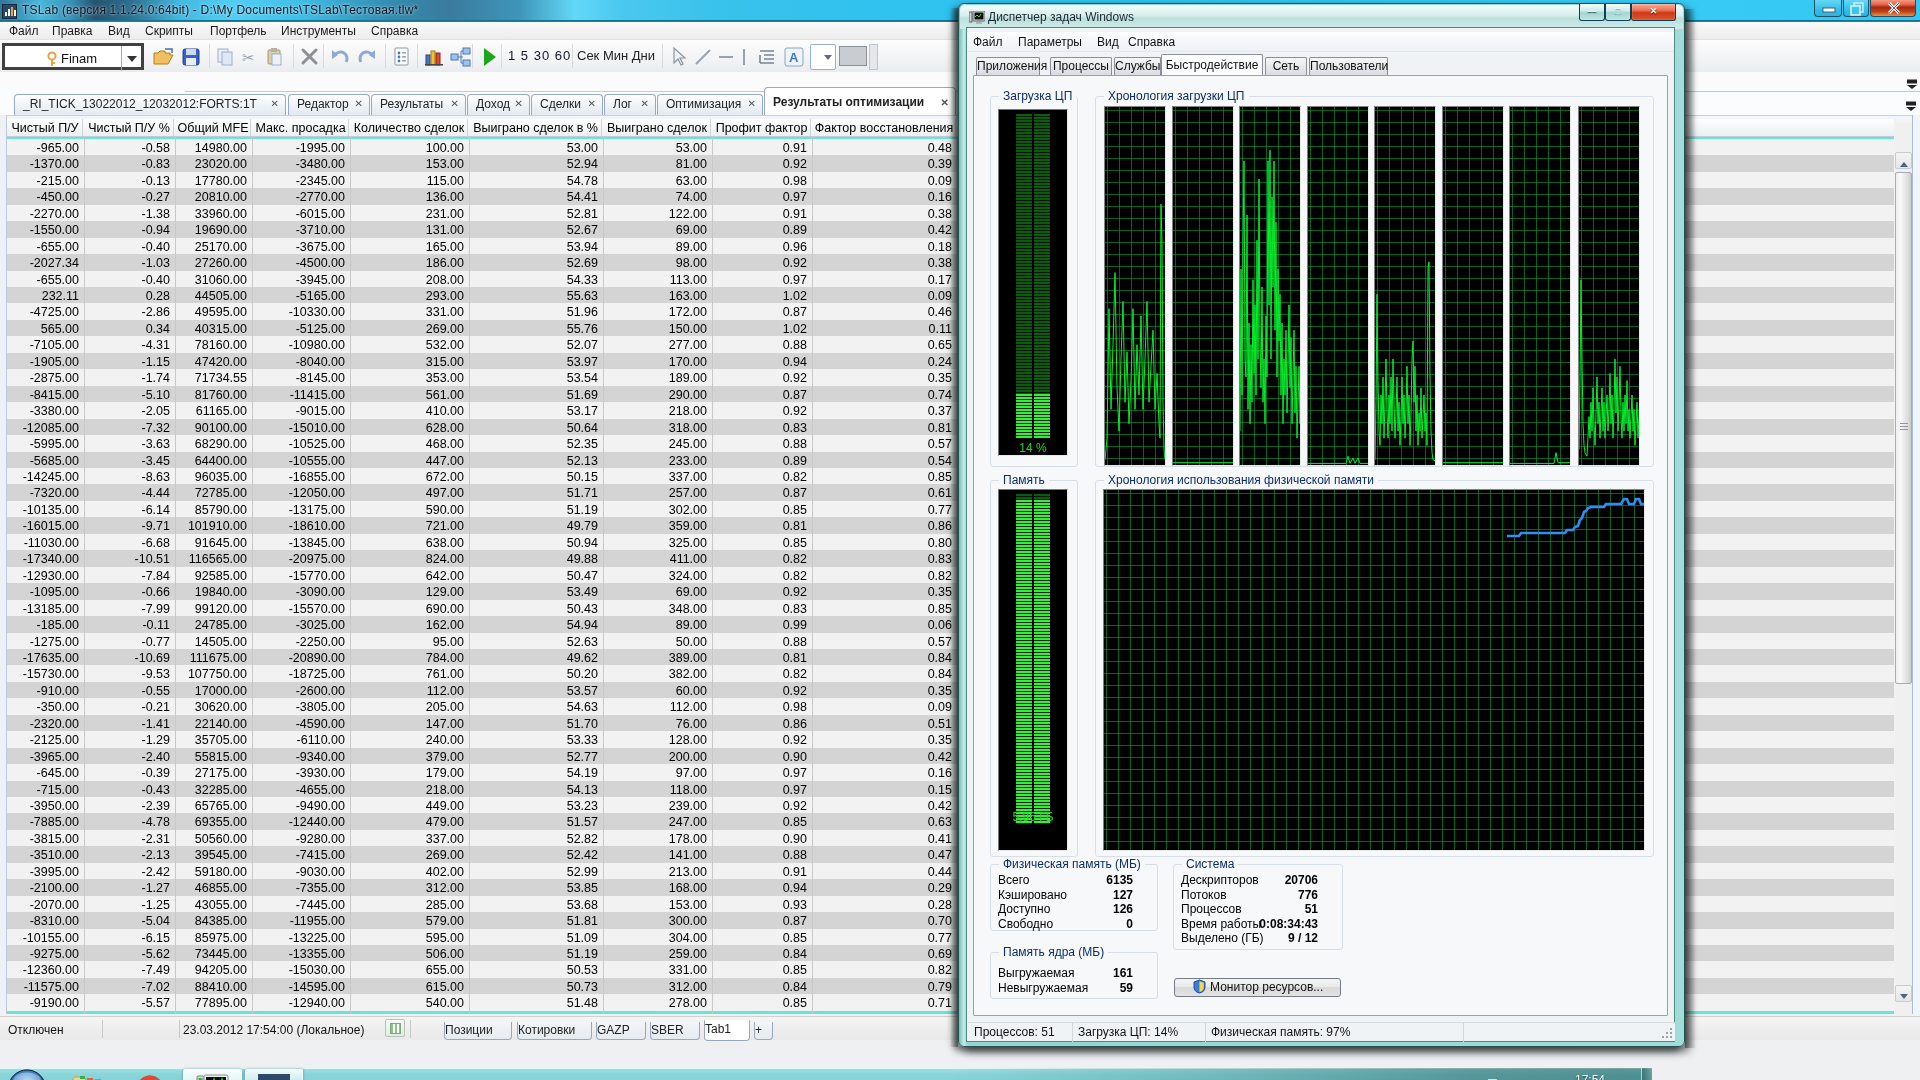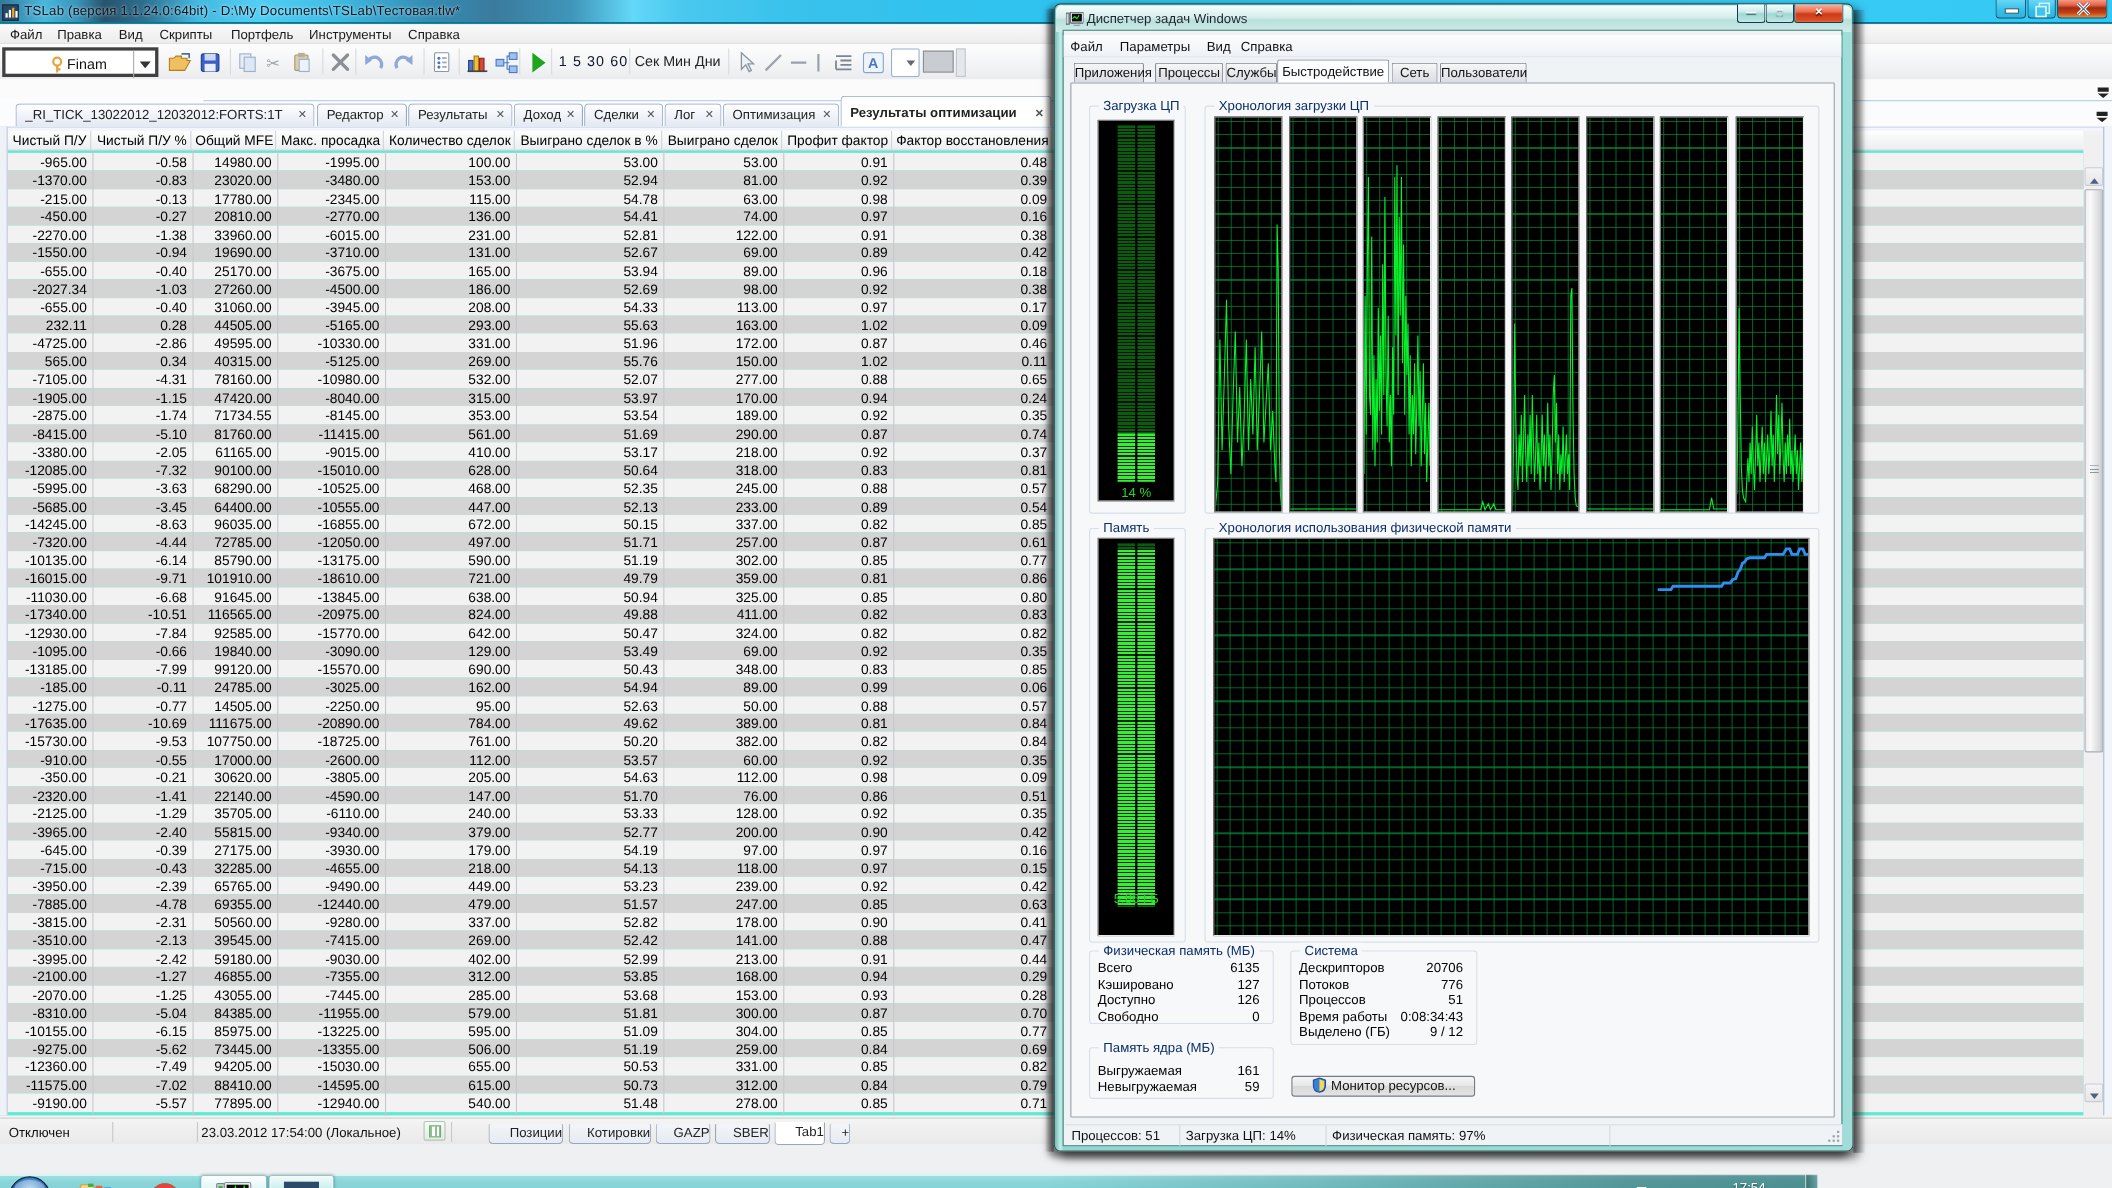--- a/index.html
+++ b/index.html
@@ -57,21 +57,21 @@
 #vsb .up:after{top:5px;border-bottom:5px solid #4d6185}
 #vsb .dn:after{top:8px;border-top:5px solid #4d6185}
 #vsb .thumb{position:absolute;left:0;top:49px;width:17px;height:512px;background:linear-gradient(90deg,#efefef,#fafafa 30%,#d8d8d8 85%,#c9c9c9);border:1px solid #a7adb8;border-radius:2px}
 #vsb .grip{position:absolute;left:4px;top:250px;width:8px;height:8px;background:repeating-linear-gradient(#8b93a5 0 1px,transparent 1px 3px)}
 #rband{position:absolute;left:1912px;top:0;width:8px;height:899px;background:#f0f4fb;border-left:1px solid #aebad1}
 
 
 #tstatus{position:absolute;left:0;top:1016px;width:1920px;height:24px;background:linear-gradient(#f4f4f4,#e9e9e9);border-top:1px solid #d0d0d0;font-size:12px;color:#111}
 #tstatus .txt{position:absolute;top:6px}
 #tstatus .vsep{position:absolute;top:3px;width:1px;height:18px;background:#c8c8c8}
-.btab{position:absolute;top:5px;height:18px;background:linear-gradient(#f2f5f9,#e6ebf2);border:1px solid #9aa7bb;border-top:none;border-radius:0 0 4px 4px;font-size:12px;color:#222;text-align:right;line-height:16px}
+.btab{position:absolute;top:5px;height:18px;background:linear-gradient(#f2f5f9,#e6ebf2);border:1px solid #9aa7bb;border-top:none;border-radius:0 0 4px 4px;font-size:12px;color:#222;text-align:left;line-height:16px}
 .btab.bact{background:#fff;top:3px;height:21px;border-top:1px solid #fff}
 
 #tm{position:absolute;left:958px;top:3px;width:727px;height:1044px;z-index:30}
 #tmframe{position:absolute;left:0;top:0;width:727px;height:1044px;border-radius:6px;
  background:linear-gradient(90deg,#74bcb8,#c4ece9 5px,#95d5d0 8px,#a0dcd8);
  border:1px solid #27514d;box-shadow:5px 5px 9px rgba(0,0,0,.52),-5px 4px 7px rgba(0,0,0,.5);}
 #tmframe:before{content:"";position:absolute;left:1px;top:1px;right:1px;height:24px;border-radius:5px 5px 0 0;
  background:linear-gradient(#f4fdfc,#d6eeeb 45%,#b9e0dc 55%,#d0ebe8)}
 #tmtitle{position:absolute;left:30px;top:7px;font-size:12px;color:#1c2430}
 #tmicon{position:absolute;left:11px;top:8px;width:16px;height:14px}
@@ -86,21 +86,21 @@
 .led{position:absolute;background:#000;border:1px solid #777;border-right-color:#e9e9e9;border-bottom-color:#e9e9e9}
 .ledcol{position:absolute;width:16px}
 .dim{background:repeating-linear-gradient(#0c5c10 0 2px,#041404 2px 3px)}
 .lit{background:repeating-linear-gradient(#35ee35 0 2px,#072407 2px 3px)}
 .ledtxt{position:absolute;width:100%;text-align:center;color:#27d427;font-size:12px}
 .gbox{position:absolute;overflow:hidden;background:#000;border:1px solid #808080;border-right-color:#e9e9e9;border-bottom-color:#e9e9e9;
  background-image:repeating-linear-gradient(90deg,rgba(9,138,56,.72) 0 1px,transparent 1px 12px),repeating-linear-gradient(rgba(9,138,56,.72) 0 1px,transparent 1px 12px);
  background-position:2px 3px}
 .srow{position:absolute;height:14px;font-size:12px;color:#000}
 .srow span{position:absolute;left:0;top:0}
-.srow b{position:absolute;right:3px;top:0;font-weight:400}
+.srow b{position:absolute;right:15px;top:0;font-weight:700}
 #tmbtn{position:absolute;left:216px;top:903px;width:167px;height:19px;background:linear-gradient(#f4f4f4,#e9e9e9 45%,#d9d9d9 50%,#e3e3e3);border:1px solid #757b85;border-radius:3px;font-size:12px;color:#111;text-align:center;line-height:17px}
 #tmstatus{position:absolute;left:0px;top:1020px;width:707px;height:19px;background:#eff3f5;border-top:1px solid #d9dde2;font-size:12px;color:#111}
 #tmstatus span{position:absolute;top:2px}
 #tmstatus .p{position:absolute;top:0;width:1px;height:19px;background:#d3d7dc}
 .c1{left:7px;width:72px}
 .c2{left:84px;width:86px}
 .c3{left:175px;width:72px}
 .c4{left:252px;width:93px}
 .c5{left:350px;width:114px}
 .c6{left:469px;width:129px}

